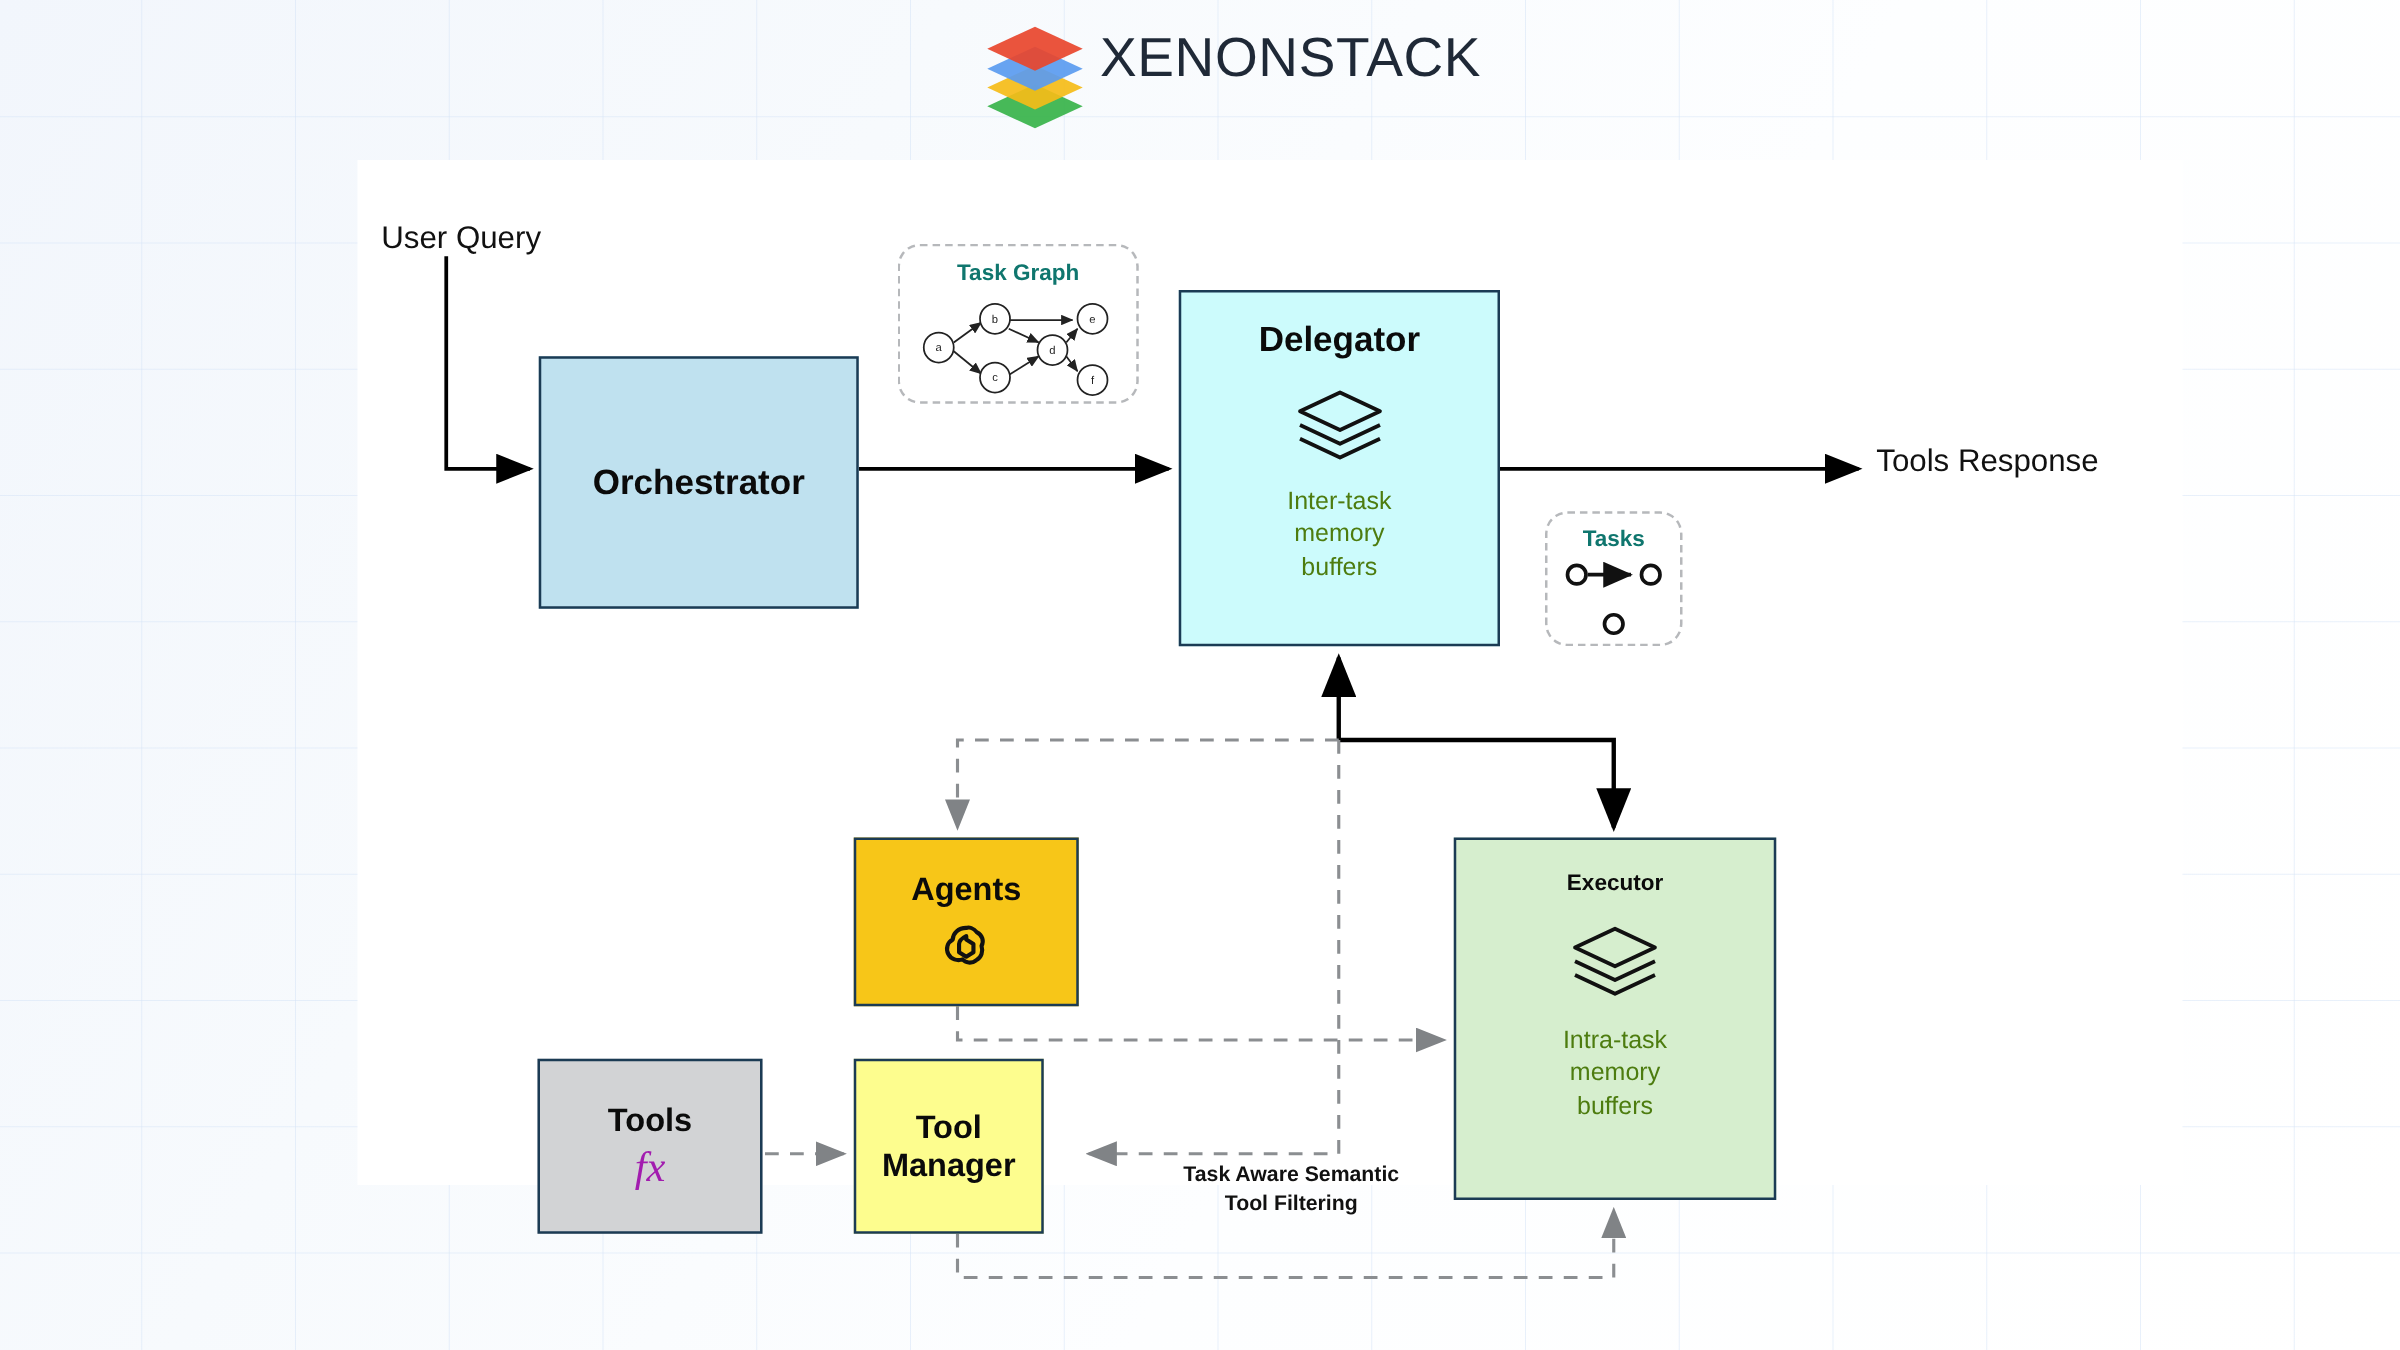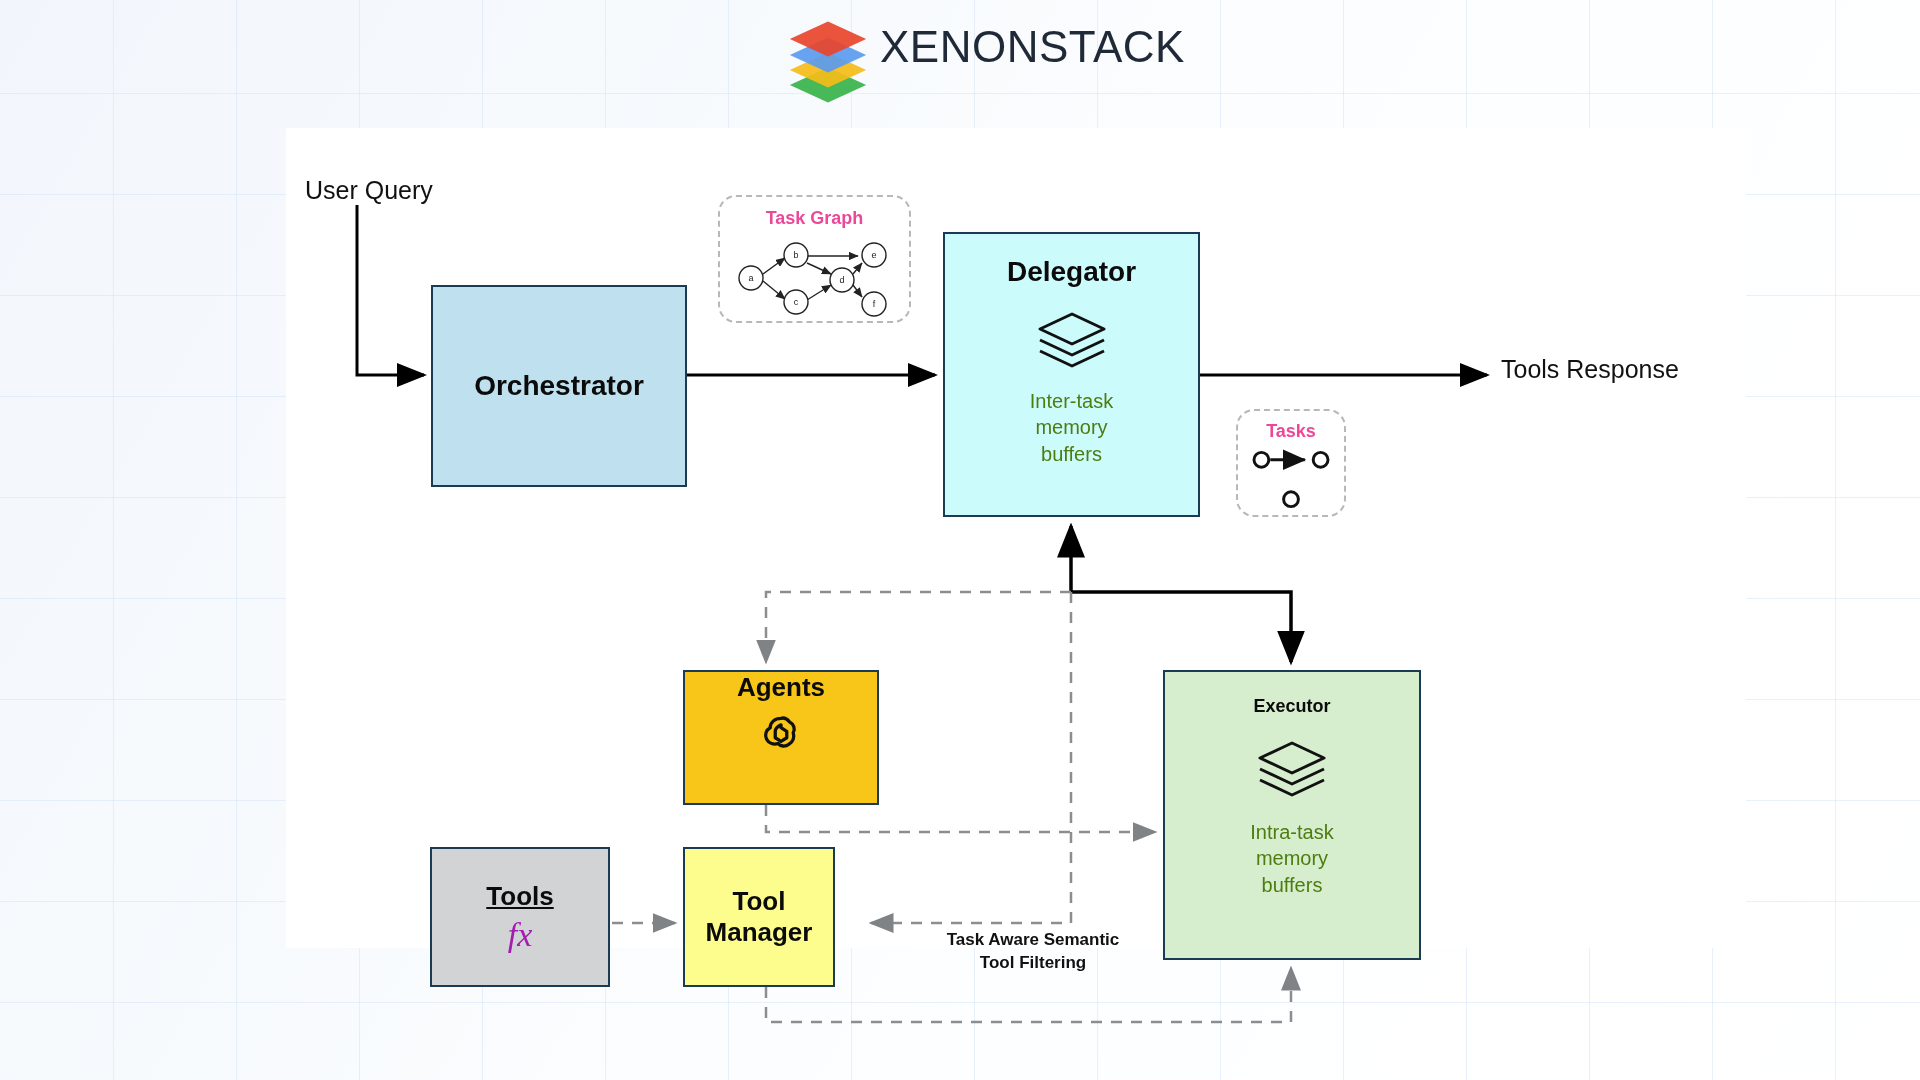--- a/index.html
+++ b/index.html
@@ -83,49 +83,49 @@
   }
   #delegator .node-title { font-size: 28px; }
 
   #executor {
     left: 1163px; top: 670px; width: 258px; height: 290px;
     background: #d6eece; padding-top: 24px;
   }
   #executor .node-title { font-size: 18px; }
 
   #agents {
-    left: 683px; top: 670px; width: 196px; height: 135px;
-    background: #f7c618; justify-content: flex-start; gap: 6px;
+    left: 683px; top: 670px; width: 180px; height: 135px;
+    background: #f7c618; justify-content: center; gap: 6px;
   }
   #agents .node-title { font-size: 26px; }
 
   #tools {
     left: 430px; top: 847px; width: 180px; height: 140px;
     background: #d2d3d5; justify-content: center; gap: 4px;
   }
-  #tools .node-title { font-size: 26px; text-decoration: underline; }
+  #tools .node-title { font-size: 26px; }
   #tools .fx {
     font-family: "Liberation Serif", serif;
     font-style: italic; font-size: 34px; color: #a21caf;
   }
 
   #tool-manager {
     left: 683px; top: 847px; width: 152px; height: 140px;
     background: #fdfd8e; justify-content: center;
   }
   #tool-manager .node-title { font-size: 26px; line-height: 1.2; }
 
   
   .dash-panel {
     position: absolute;
     border: 2px dashed #b6b8bb; border-radius: 18px;
     background: #ffffff;
     display: flex; flex-direction: column; align-items: center;
   }
-  .dash-title { font-weight: 700; font-size: 18px; color: #ec4899; }
+  .dash-title { font-weight: 700; font-size: 18px; color: #0f766e; }
 
   #task-graph { left: 718px; top: 195px; width: 193px; height: 128px; padding-top: 11px; }
   #tasks-panel { left: 1236px; top: 409px; width: 110px; height: 108px; padding-top: 10px; }
 
   
   .free-label { position: absolute; color: #111; }
   #lbl-user-query { left: 305px; top: 176px; font-size: 25px; }
   #lbl-query-response { left: 1501px; top: 355px; font-size: 25px; }
   #lbl-filtering {
     left: 943px; top: 928px; width: 180px;

